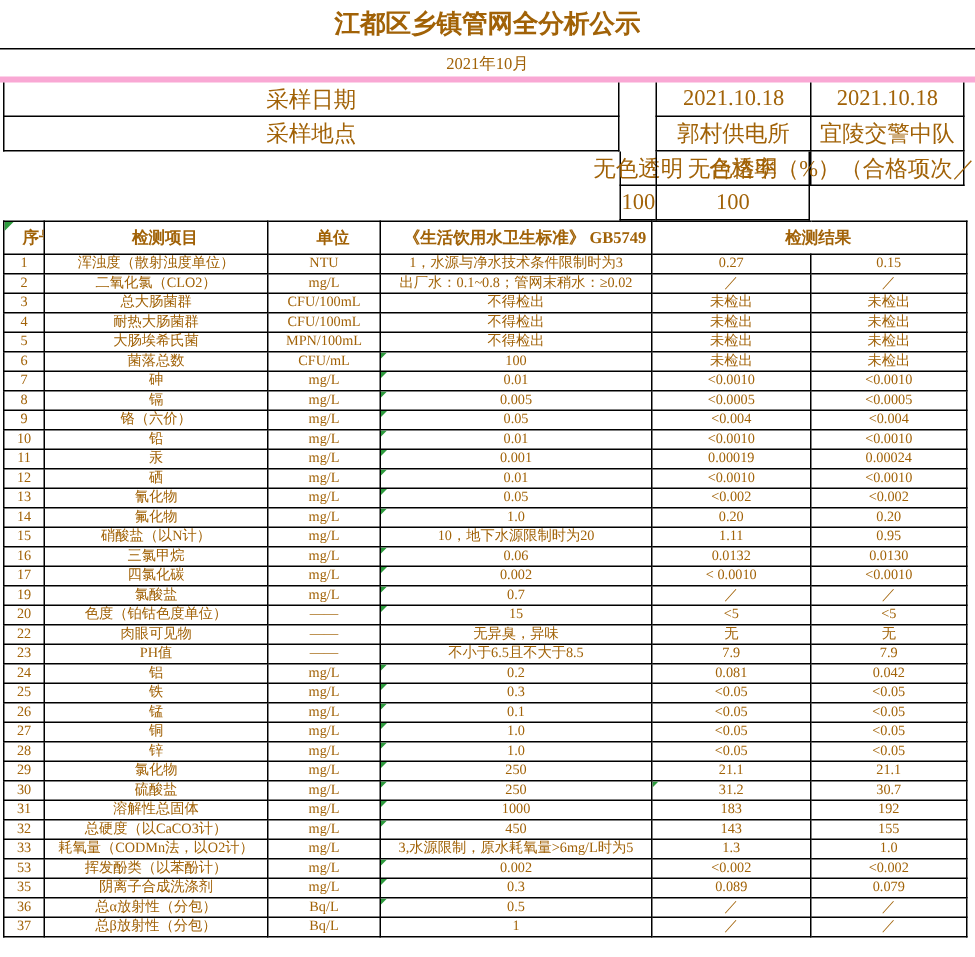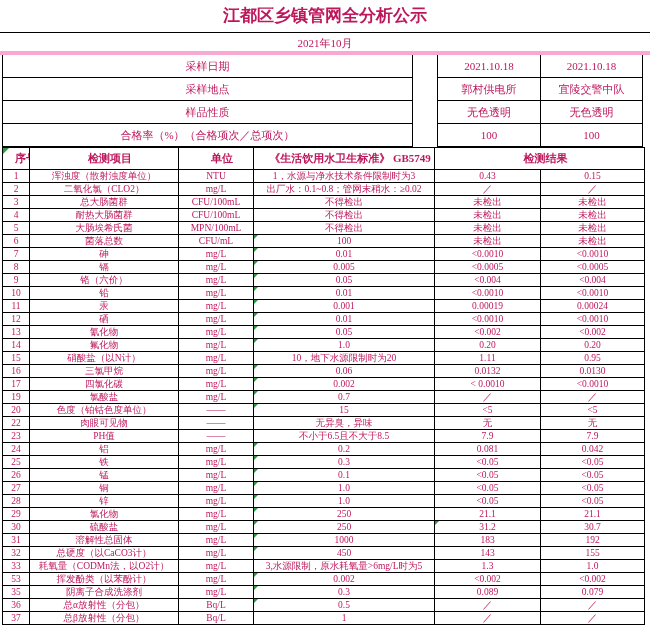--- a/index.html
+++ b/index.html
@@ -1,38 +1,38 @@
 <!DOCTYPE html>
 <html style="--indicator-green: #2e9b3e;"><head>
 <meta charset="utf-8">
 <style>
   * { margin:0; padding:0; box-sizing:border-box; }
   html,body { background:#e8e8e8; }
   .page {
-    width:650px; height:638px; background:#ffffff; color:#be185d;
+    width:650px; height:638px; background:#ffffff; color:#a16207;
     font-family:"Liberation Serif", serif;
     position:relative; overflow:hidden;
   }
   .title-bar {
     height:33px; text-align:center; line-height:32px;
     font-family:"Liberation Sans", sans-serif;
     font-weight:bold; font-size:17px;
     border-bottom:1px solid #000;
   }
   .subtitle-bar {
     height:22px; text-align:center; line-height:21px;
     font-size:11px; border-bottom:4px solid #f9a8d4;
   }
   
   .info-grid {
     margin-left:2px; width:641px;
     display:grid;
     grid-template-columns:411px 24px 103px 103px;
     grid-auto-rows:23px;
-    font-size:11px;
+    font-size:15px;
   }
   .info-grid .cell {
     display:flex; align-items:center; justify-content:center;
     white-space:nowrap;
   }
   .info-label { border-left:1px solid #000; border-right:1px solid #000; border-bottom:1px solid #000; }
   .info-gap   { border:none; }
   .info-v1    { border-left:1px solid #000; border-bottom:1px solid #000; }
   .info-v2    { border-left:1px solid #000; border-right:1px solid #000; border-bottom:1px solid #000; }
   
@@ -77,21 +77,20 @@
     <div class="cell info-label">采样日期</div>
     <div class="cell info-gap"></div>
     <div class="cell info-v1">2021.10.18</div>
     <div class="cell info-v2">2021.10.18</div>
 
     <div class="cell info-label">采样地点</div>
     <div class="cell info-gap"></div>
     <div class="cell info-v1">郭村供电所</div>
     <div class="cell info-v2">宜陵交警中队</div>
 
-    <div class="cell info-label">样品性质</div>
     <div class="cell info-gap"></div>
     <div class="cell info-v1">无色透明</div>
     <div class="cell info-v2">无色透明</div>
 
     <div class="cell info-label">合格率（%）（合格项次／总项次）</div>
     <div class="cell info-gap"></div>
     <div class="cell info-v1">100</div>
     <div class="cell info-v2">100</div>
   </div>
 
@@ -112,21 +111,21 @@
         <th>《生活饮用水卫生标准》 GB5749</th>
         <th colspan="2">检测结果</th>
       </tr>
     </thead>
     <tbody>
         <tr>
           <td class="c-no">1</td>
           <td class="c-item">浑浊度（散射浊度单位）</td>
           <td class="c-unit">NTU</td>
           <td class="c-std">1，水源与净水技术条件限制时为3</td>
-          <td class="c-res">0.43</td>
+          <td class="c-res">0.27</td>
           <td class="c-res">0.15</td>
         </tr>
         <tr>
           <td class="c-no">2</td>
           <td class="c-item">二氧化氯（CLO2）</td>
           <td class="c-unit">mg/L</td>
           <td class="c-std">出厂水：0.1~0.8；管网末稍水：≥0.02</td>
           <td class="c-res">／</td>
           <td class="c-res">／</td>
         </tr>

